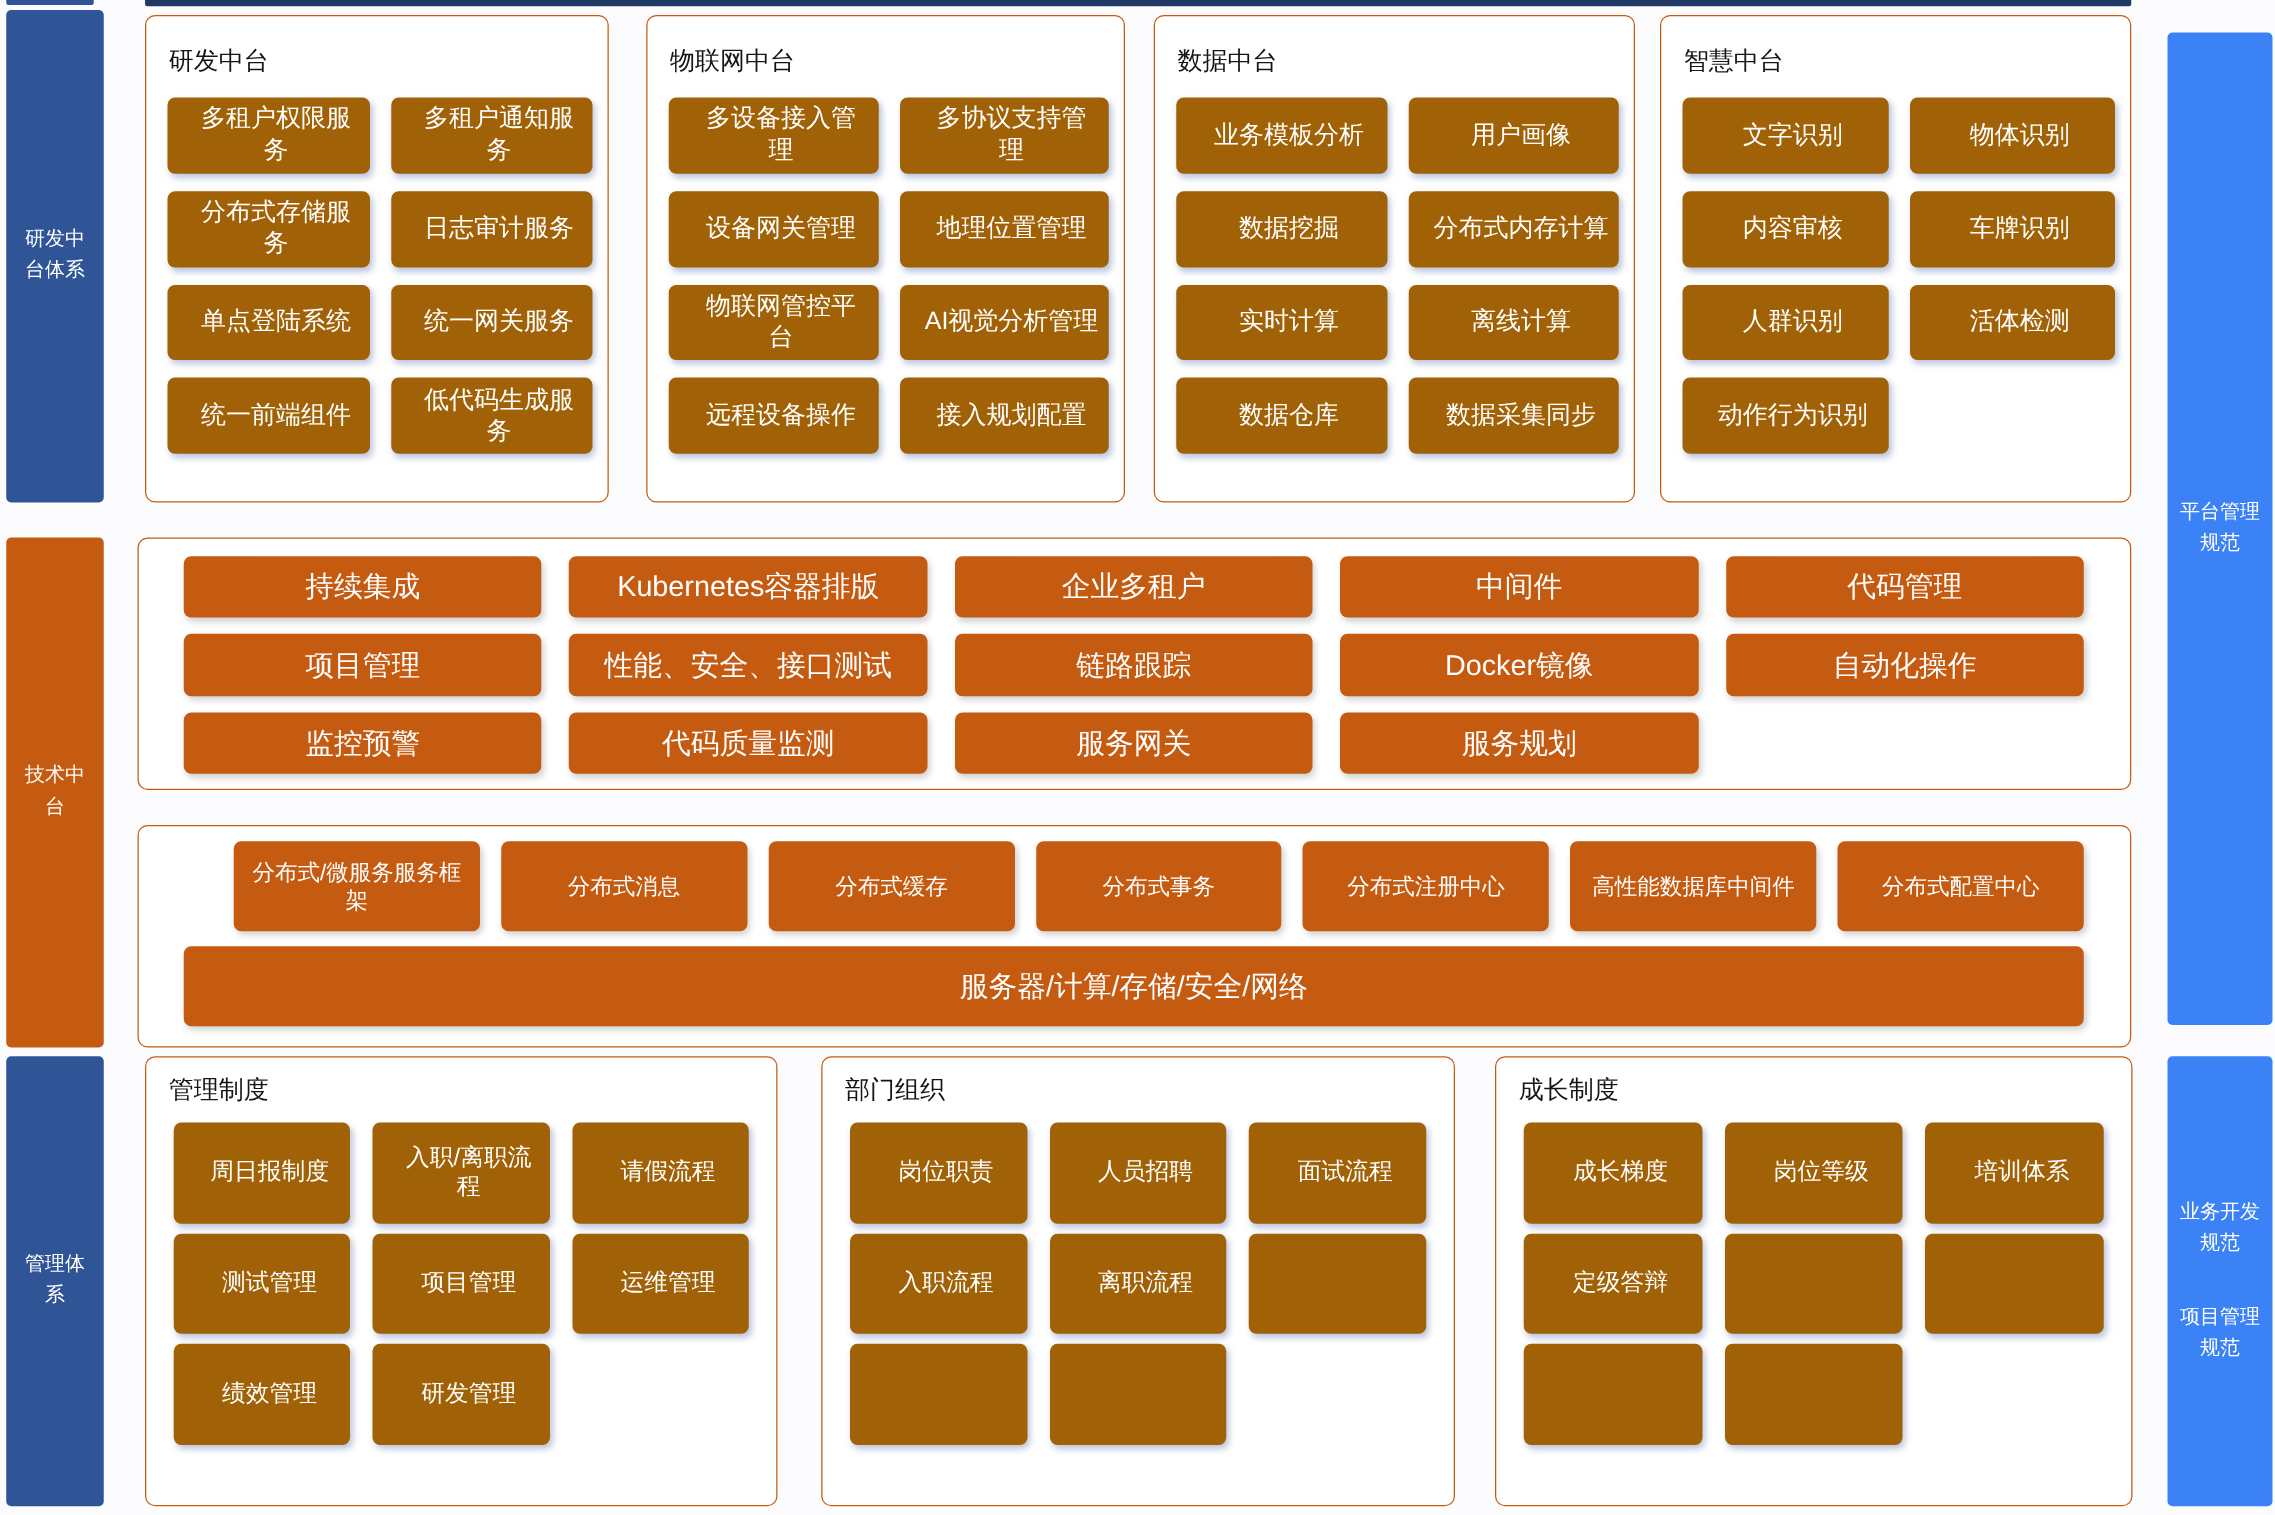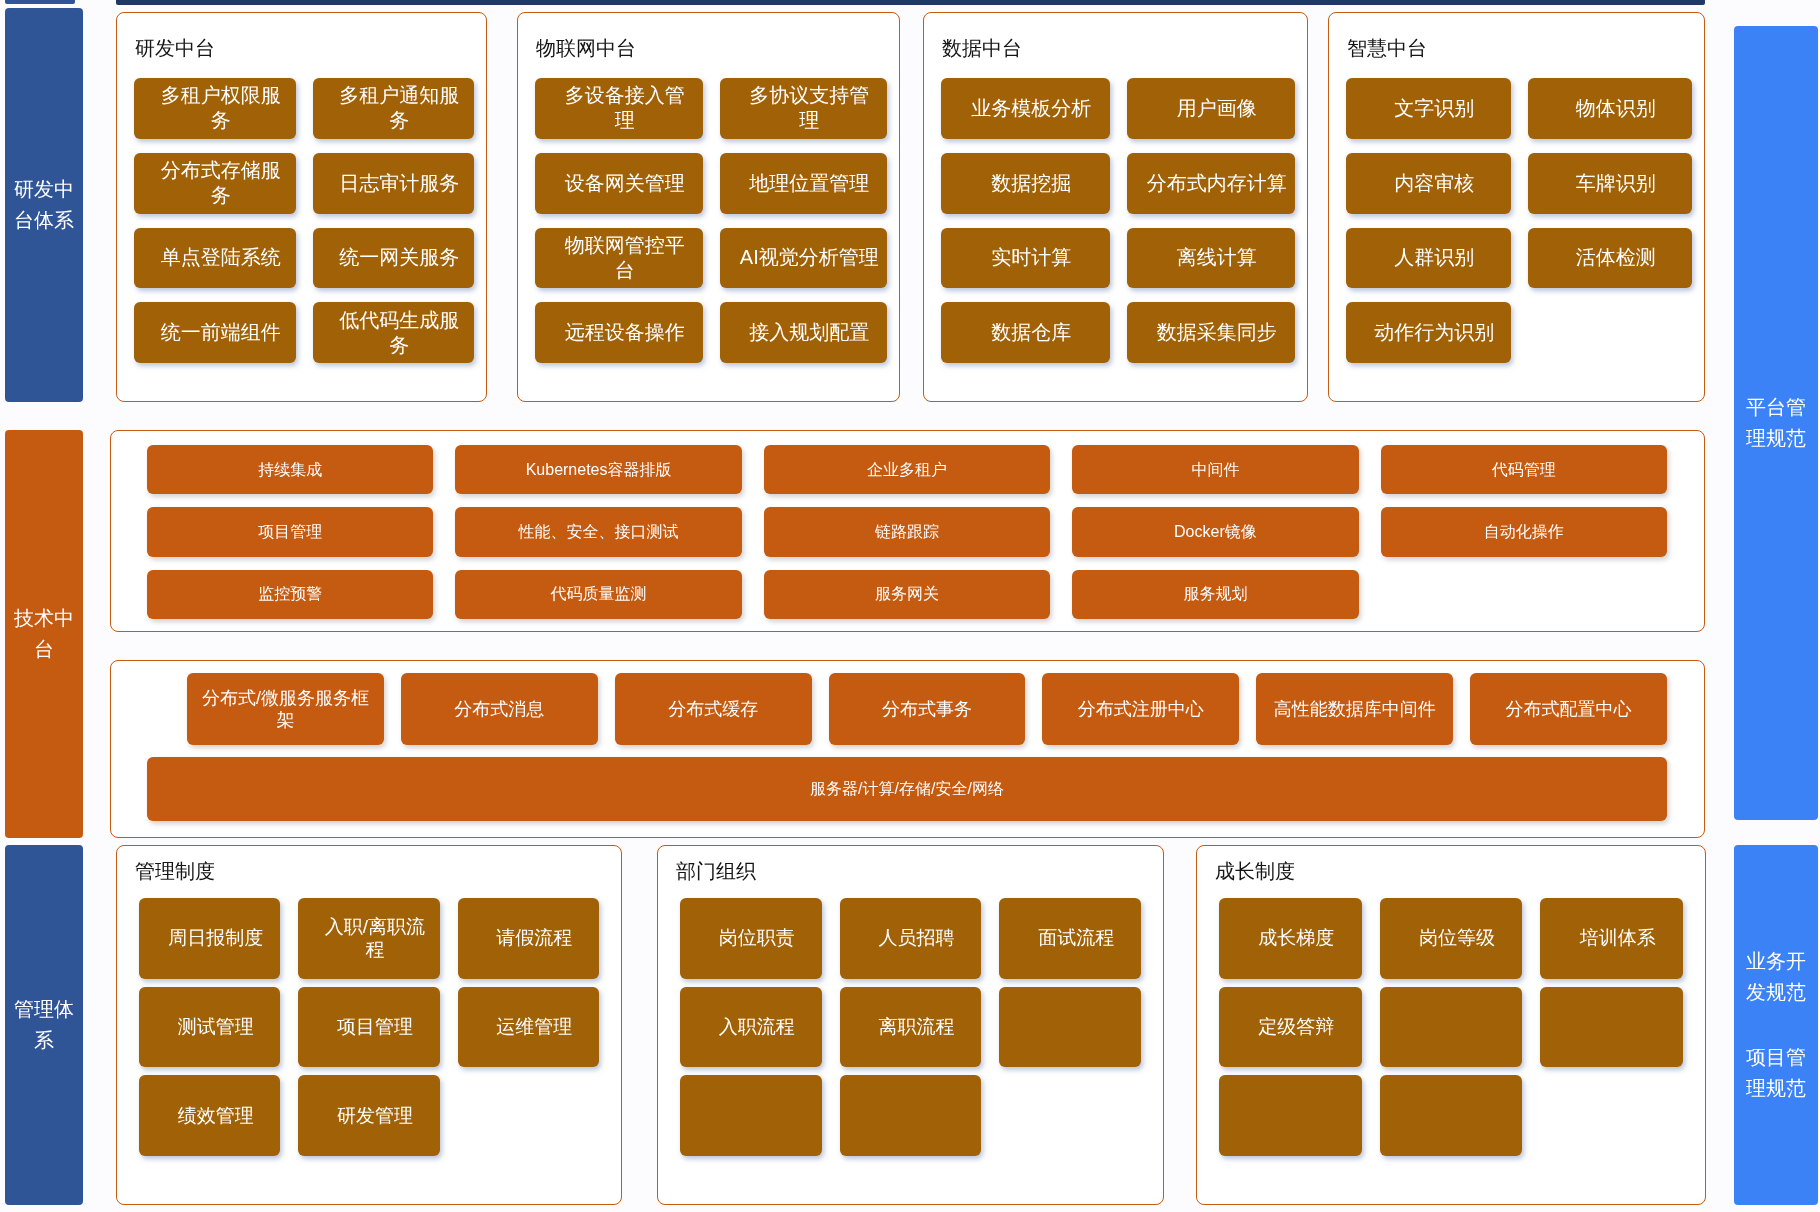--- a/index.html
+++ b/index.html
@@ -1,29 +1,29 @@
 <!DOCTYPE html>
 <html><head>
 <meta charset="utf-8">
 <style>
   html,body{margin:0;padding:0;background:#fff;}
   body{font-family:"Liberation Sans","DejaVu Sans",sans-serif;}
   .stage{position:relative;width:1820px;height:1212px;background:#fcfcfe;overflow:hidden;}
   .topline{position:absolute;background:#1F3864;border-radius:0 0 2px 2px;}
-  .rail{position:absolute;border-radius:4px;color:#fff;display:flex;flex-direction:column;align-items:center;justify-content:center;text-align:center;font-size:20px;line-height:1.55;padding:0 8px;box-sizing:border-box;}
+  .rail{position:absolute;border-radius:4px;color:#fff;display:flex;flex-direction:column;align-items:center;justify-content:center;text-align:center;font-size:16px;line-height:1.55;padding:0 8px;box-sizing:border-box;}
   .rail.b{background:#2F5597;}
   .rail.o{background:#C55A11;}
   .rail.y{background:#3b82f6;font-family:Liberation Serif, serif;}
   .rail .gap2{height:34px;}
   .panel{position:absolute;border:1.6px solid #C55A11;border-radius:8px;background:#fff;box-sizing:border-box;}
   .ptitle{position:absolute;top:22px;left:18px;margin:0;font-size:20px;font-weight:400;color:#151515;}
   .ptitle.low{top:12px;}
   .box{display:flex;align-items:center;justify-content:center;text-align:center;color:#fff;border-radius:6px;padding:2px 8px;box-sizing:border-box;font-size:20px;line-height:1.25;}
   .box.b{background:#a16207;box-shadow:2px 3px 5px rgba(120,140,185,.5);padding-left:20px;}
-  .box.o{background:#C55A11;box-shadow:2px 3px 5px rgba(0,0,0,.18);font-size:16px;}
+  .box.o{background:#C55A11;box-shadow:2px 3px 5px rgba(0,0,0,.18);font-size:23px;}
   .grid4{position:absolute;left:17px;right:12px;top:65px;bottom:38px;display:grid;grid-template-columns:1fr 1fr;grid-auto-rows:1fr;gap:14px 17px;}
   .gridA{position:absolute;left:36px;right:37px;top:14px;bottom:12px;display:grid;grid-template-columns:repeat(5,1fr);grid-auto-rows:1fr;gap:13px 22px;}
   .rowB{position:absolute;left:36px;right:37px;top:12px;height:72px;display:grid;grid-template-columns:repeat(7,1fr);gap:17px;padding-left:40px;}
   .rowB .box{font-size:18px;}
   .barB{position:absolute;left:36px;right:37px;top:96px;height:64px;}
   .gridC{position:absolute;left:22px;right:22px;top:52px;bottom:48px;display:grid;grid-template-columns:1fr 1fr 1fr;grid-auto-rows:1fr;gap:8px 18px;}
   .gridC .box{font-size:19px;}
 </style>
 </head>
 <body>

